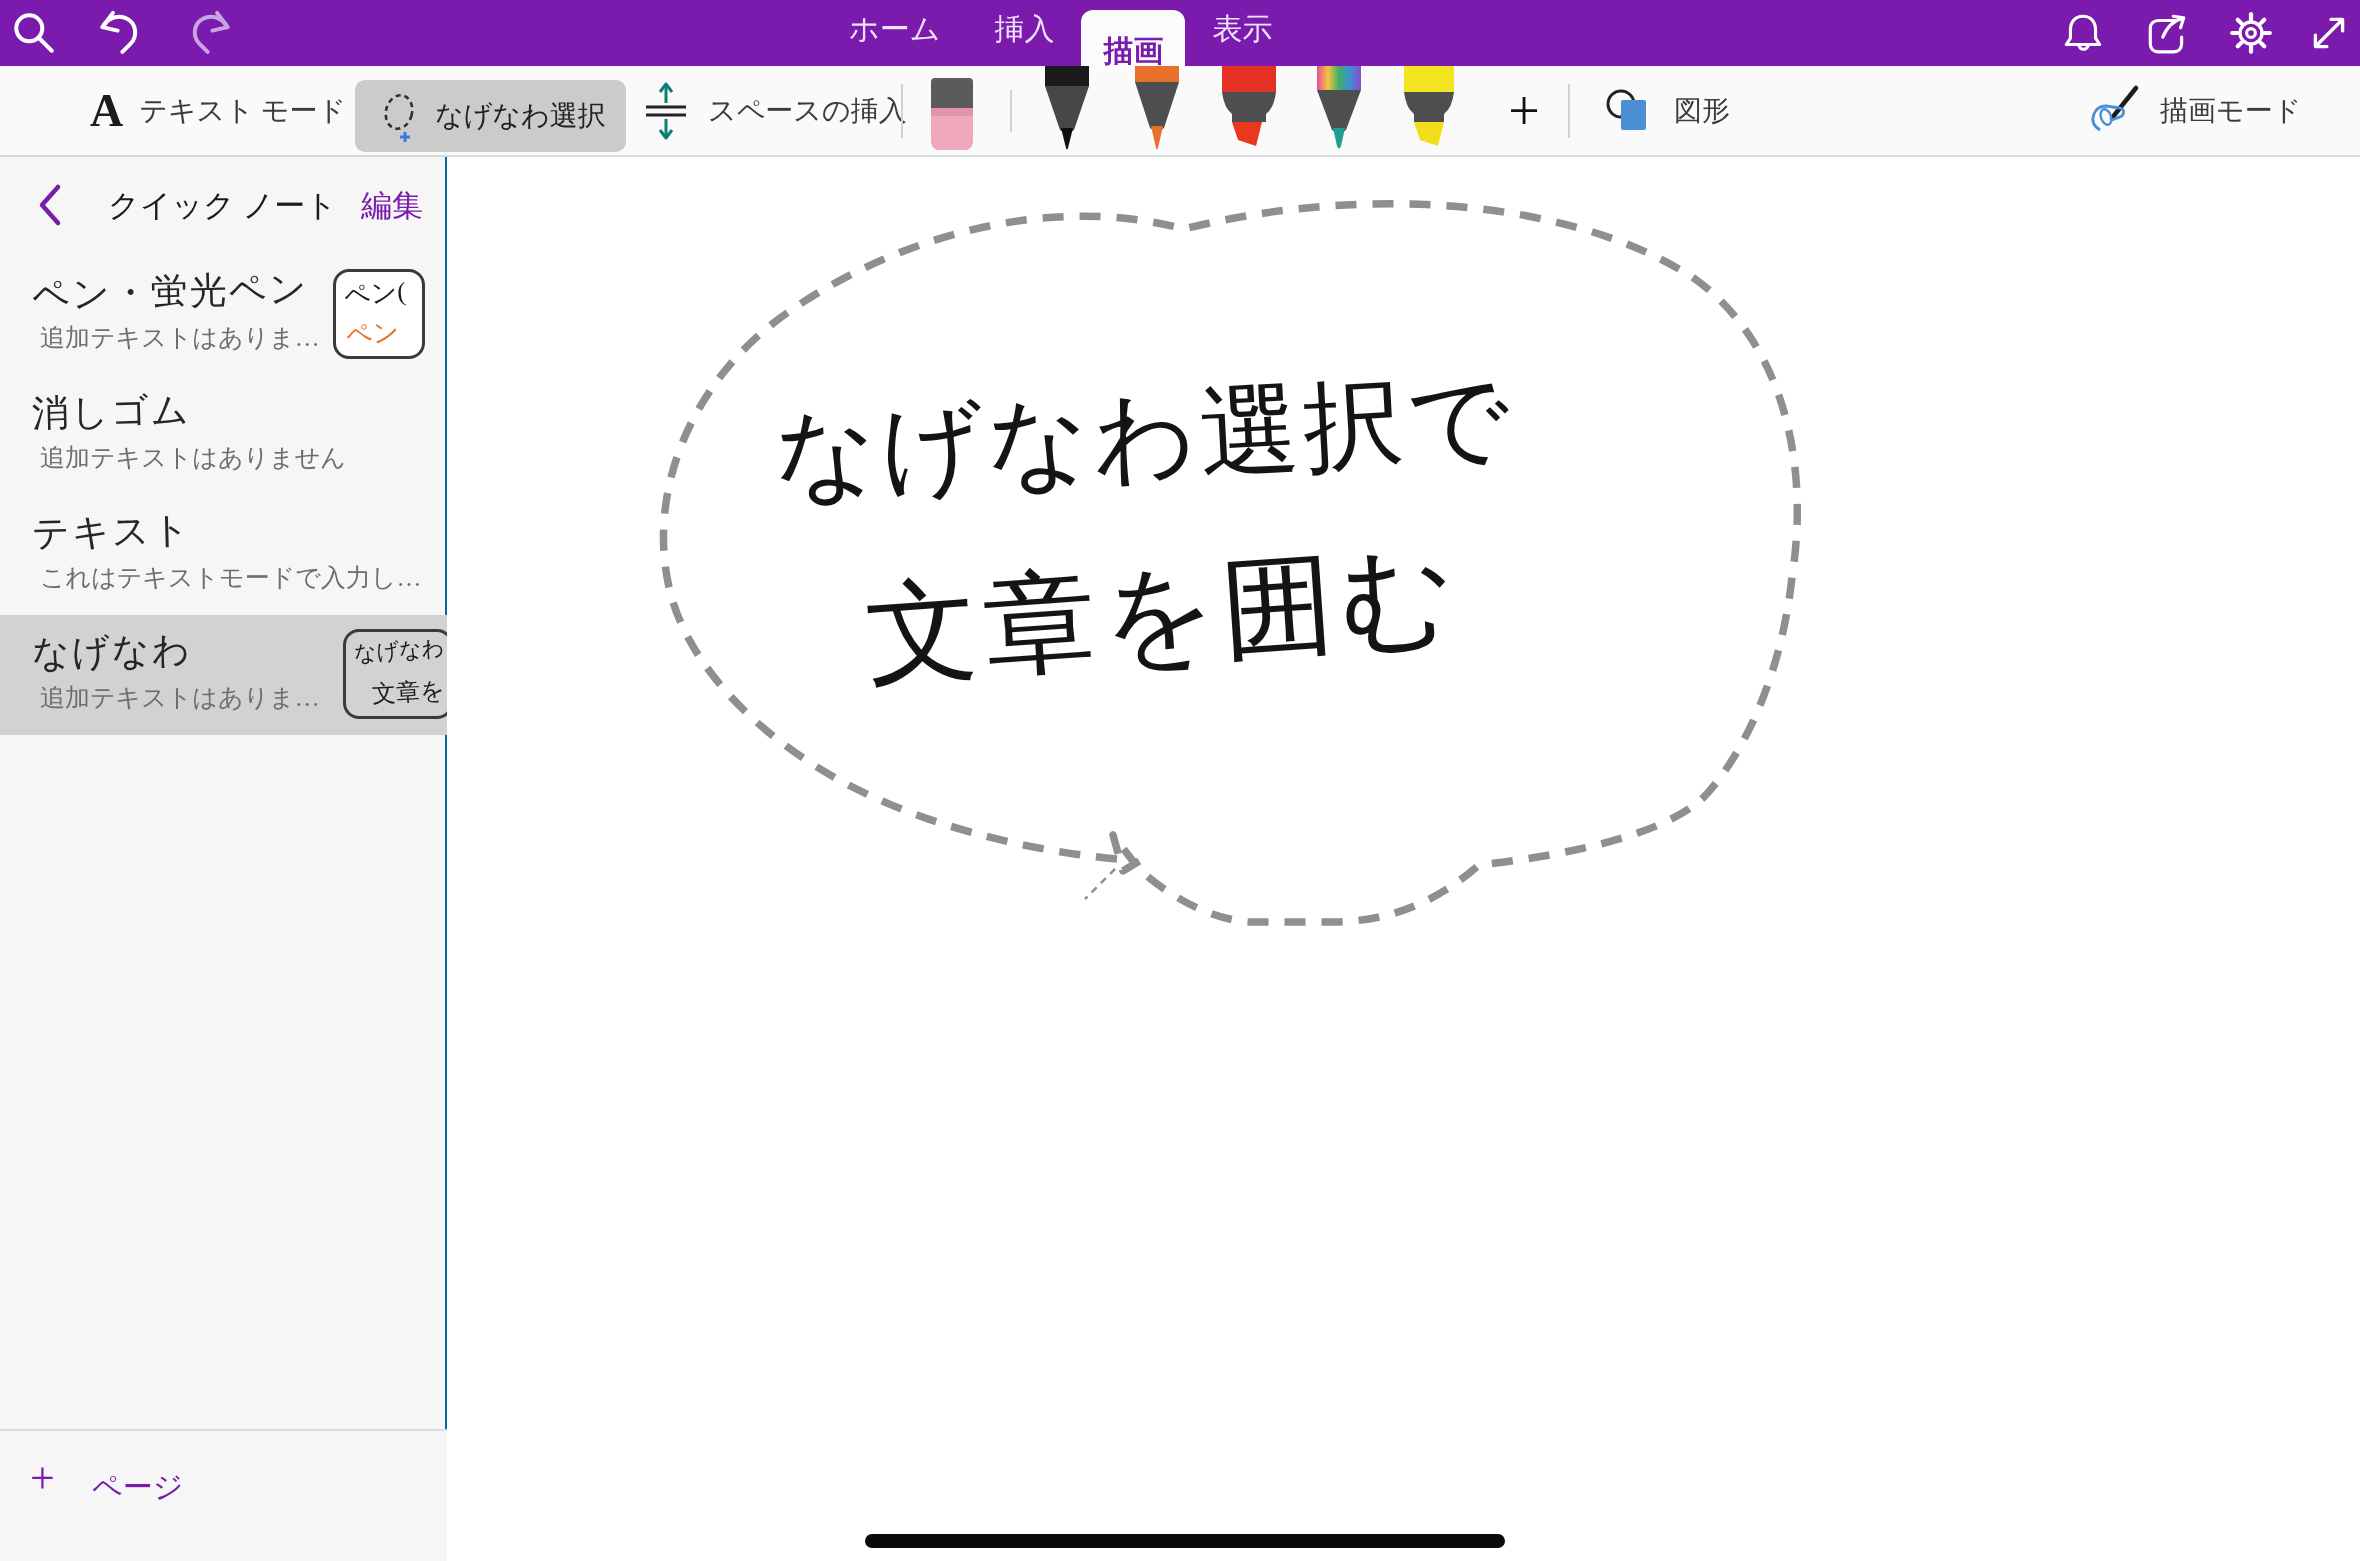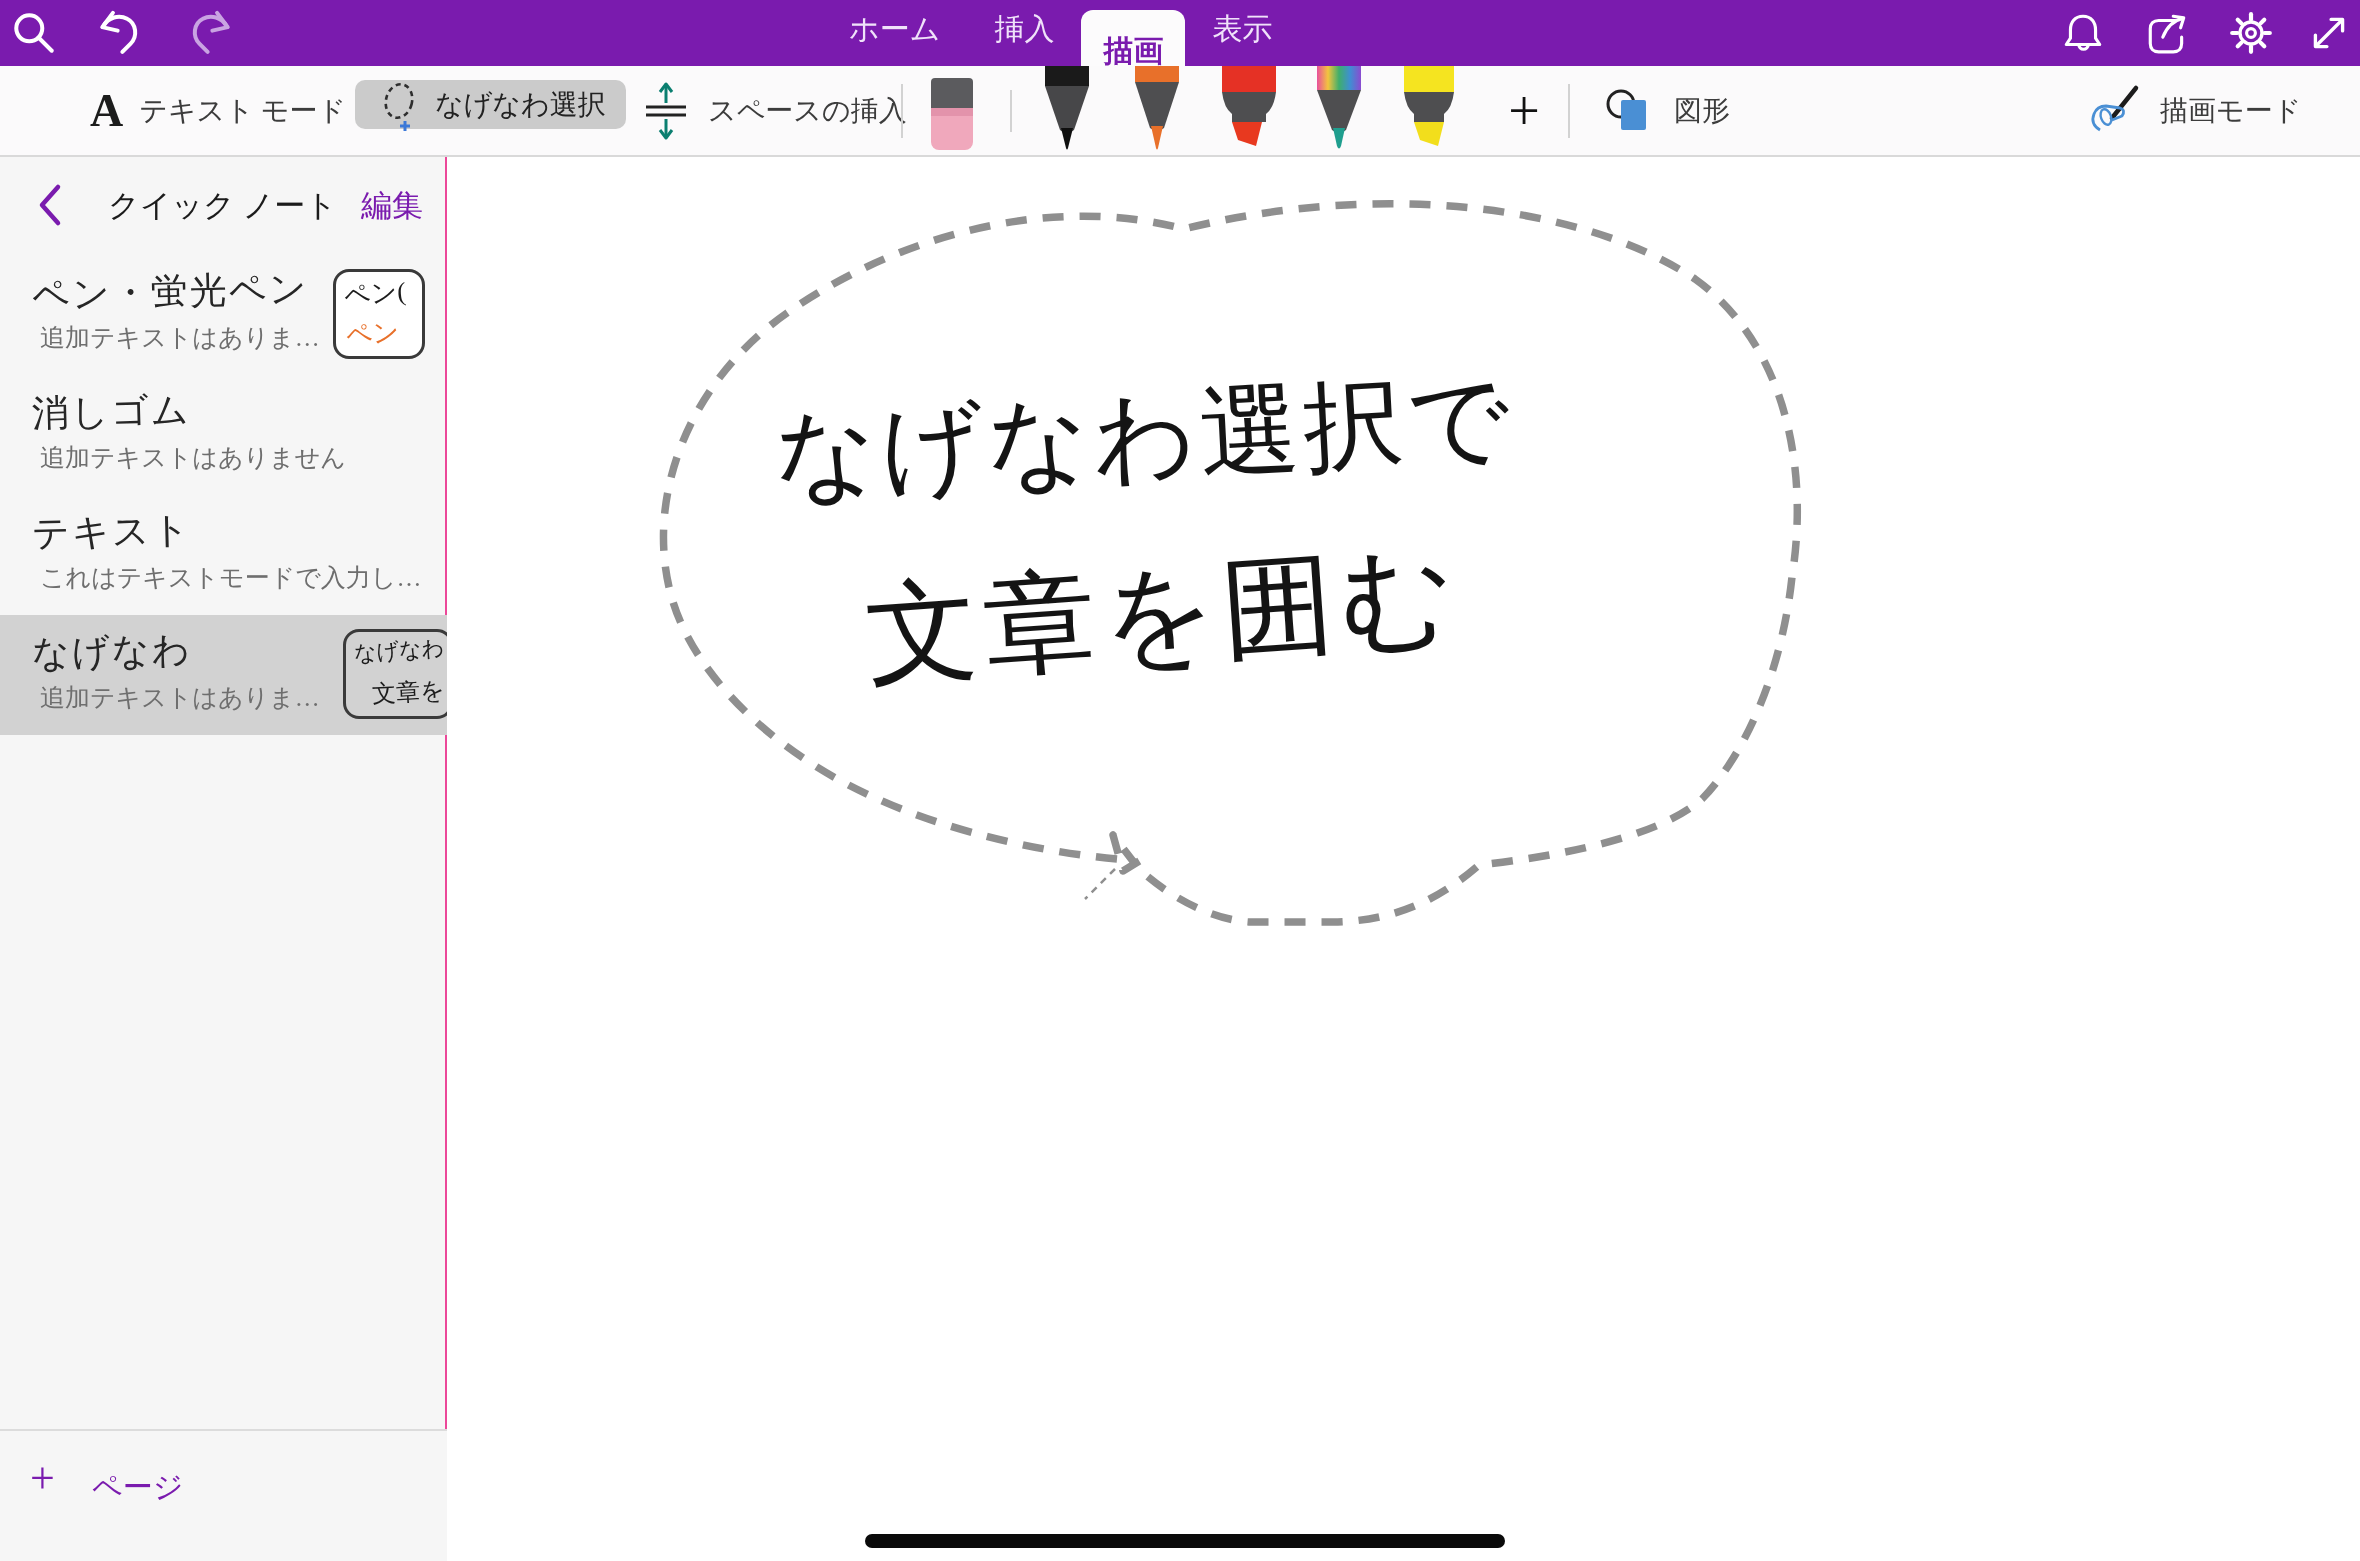--- a/index.html
+++ b/index.html
@@ -15,31 +15,31 @@
   .tab.sel{background:#FCFBFC;color:#7A1BAE;font-weight:bold;border-radius:12px 12px 0 0;
            margin-top:10px;padding:21px 22px 14px;align-self:flex-start;height:29px;}
   .tab.dark{background:#471061;color:#E3C8F0;border-radius:12px 12px 0 0;height:66px;
             display:flex;align-items:center;padding:0 30px;box-sizing:border-box;}
 
   
   .tbar{position:absolute;left:0;top:66px;width:2360px;height:89px;background:#FBFAFB;
         border-bottom:2px solid #D9D9D9;}
   .tool{position:absolute;display:flex;align-items:center;gap:16px;height:89px;}
   .tool .lbl{font-size:28px;color:#3C3C3C;white-space:nowrap;}
-  .lassoBtn{position:absolute;left:355px;top:14px;height:49px;display:flex;align-items:center;
+  .lassoBtn{position:absolute;left:355px;top:14px;height:72px;display:flex;align-items:center;
             gap:10px;background:#CBCBCB;border-radius:10px;padding:0 20px;}
   .lassoBtn .lbl{font-size:28px;color:#222;}
   .vdiv{position:absolute;top:18px;width:2px;height:54px;background:#D2D2D2;}
   .pen{position:absolute;top:0;}
   .plusPen{position:absolute;left:1496px;top:14px;width:56px;height:62px;font-size:56px;
            color:#111;display:flex;align-items:center;justify-content:center;font-weight:300;}
 
   
   .sidebar{position:absolute;left:0;top:157px;width:447px;height:1404px;background:#F6F6F6;
-           border-right:2px solid #ec4899;box-sizing:border-box;}
+           border-right:2px solid #0369a1;box-sizing:border-box;}
   .sbHead{position:absolute;left:0;top:0;width:100%;height:96px;}
   .sbBack{position:absolute;left:34px;top:26px;width:30px;height:44px;}
   .sbTitle{position:absolute;left:0;top:28px;width:100%;text-align:center;font-size:31px;color:#1B1B1B;}
   .sbEdit{position:absolute;right:22px;top:28px;font-size:31px;color:#7A1BAE;}
   .row{position:absolute;left:0;width:447px;height:120px;overflow:hidden;}
   .row.sel{background:#D2D2D2;}
   .rTitle{position:absolute;left:32px;top:12px;font-size:37px;color:#262626;transform:rotate(-1.5deg);
           letter-spacing:2px;white-space:nowrap;}
   .rSub{position:absolute;left:40px;top:66px;font-size:25px;color:#6E6E6E;white-space:nowrap;}
   .thumb{position:absolute;top:14px;width:92px;height:90px;border:3px solid #3A3A3A;border-radius:16px;

